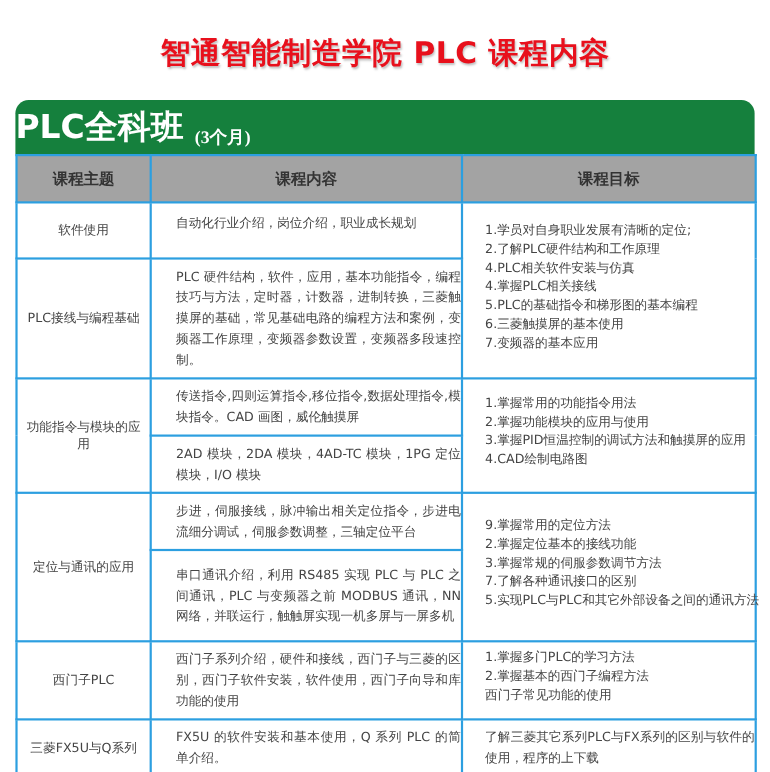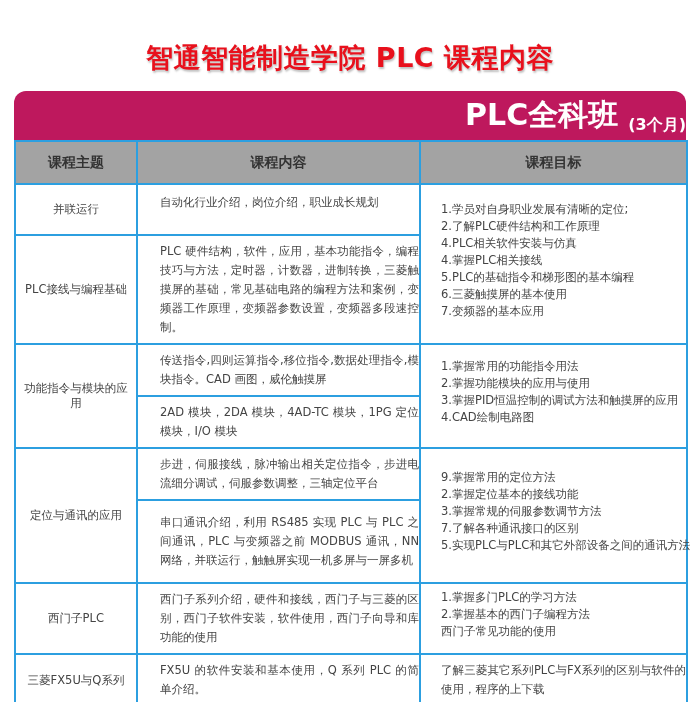--- a/index.html
+++ b/index.html
@@ -1,32 +1,32 @@
 <!DOCTYPE html>
 <html><head>
 <meta charset="utf-8">
 <style>
   html, body { margin: 0; padding: 0; background: #ffffff; }
   body { width: 700px; height: 702px; position: relative; overflow: hidden;
          font-family: "DejaVu Sans", "Liberation Sans", sans-serif; color: #333; }
   .page-title {
-    position: absolute; left: 0; top: 40px; width: 700px; text-align: center;
+    position: absolute; left: 0; top: 30px; width: 700px; text-align: center;
     font-size: 27px; font-weight: bold; color: #e8101c; letter-spacing: 0.5px;
     text-shadow: 1px 2px 2px rgba(0,0,0,0.25);
   }
   .card {
     position: absolute; left: 14px; top: 91px; width: 672px; height: 591px;
     box-sizing: border-box;
   }
   .banner {
-    height: 49px; background: #be185d; border-radius: 12px 12px 0 0;
-    display: flex; align-items: center; justify-content: flex-end; color: #fff;
+    height: 49px; background: #15803d; border-radius: 12px 12px 0 0;
+    display: flex; align-items: center; justify-content: flex-start; color: #fff;
   }
   .banner .main { font-size: 30px; font-weight: bold; }
-  .banner .sub { font-size: 16px; font-weight: bold; margin-left: 10px; margin-top: 20px; }
+  .banner .sub { font-size: 16px; font-weight: bold; margin-left: 10px; margin-top: 20px; font-family: Liberation Serif, serif; }
   table {
     border-collapse: collapse; width: 672px; table-layout: fixed;
     font-size: 11.5px; color: #444;
   }
   th, td { border: 2px solid #2c9fe0; box-sizing: border-box; }
   th { background: #a3a3a3; height: 43px; font-size: 14px; font-weight: bold; color: #333; }
   td.topic { text-align: center; padding: 0 6px; }
   td.content { padding: 6px 0 6px 22px; line-height: 19px; text-align: justify; }
   td.goals { padding: 4px 14px 12px 20px; line-height: 17px; }
   .goal-line { display: block; white-space: nowrap; }
@@ -50,21 +50,21 @@
     <thead>
       <tr>
         <th>课程主题</th>
         <th>课程内容</th>
         <th>课程目标</th>
       </tr>
     </thead>
     <tbody>
 
       <tr style="height:51px">
-        <td class="topic">并联运行</td>
+        <td class="topic">软件使用</td>
         <td class="content" style="vertical-align:top;padding-top:8px">自动化行业介绍，岗位介绍，职业成长规划</td>
         <td class="goals" rowspan="2">
           <span class="goal-line">1.学员对自身职业发展有清晰的定位;</span>
           <span class="goal-line">2.了解PLC硬件结构和工作原理</span>
           <span class="goal-line">4.PLC相关软件安装与仿真</span>
           <span class="goal-line">4.掌握PLC相关接线</span>
           <span class="goal-line">5.PLC的基础指令和梯形图的基本编程</span>
           <span class="goal-line">6.三菱触摸屏的基本使用</span>
           <span class="goal-line">7.变频器的基本应用</span>
         </td>

